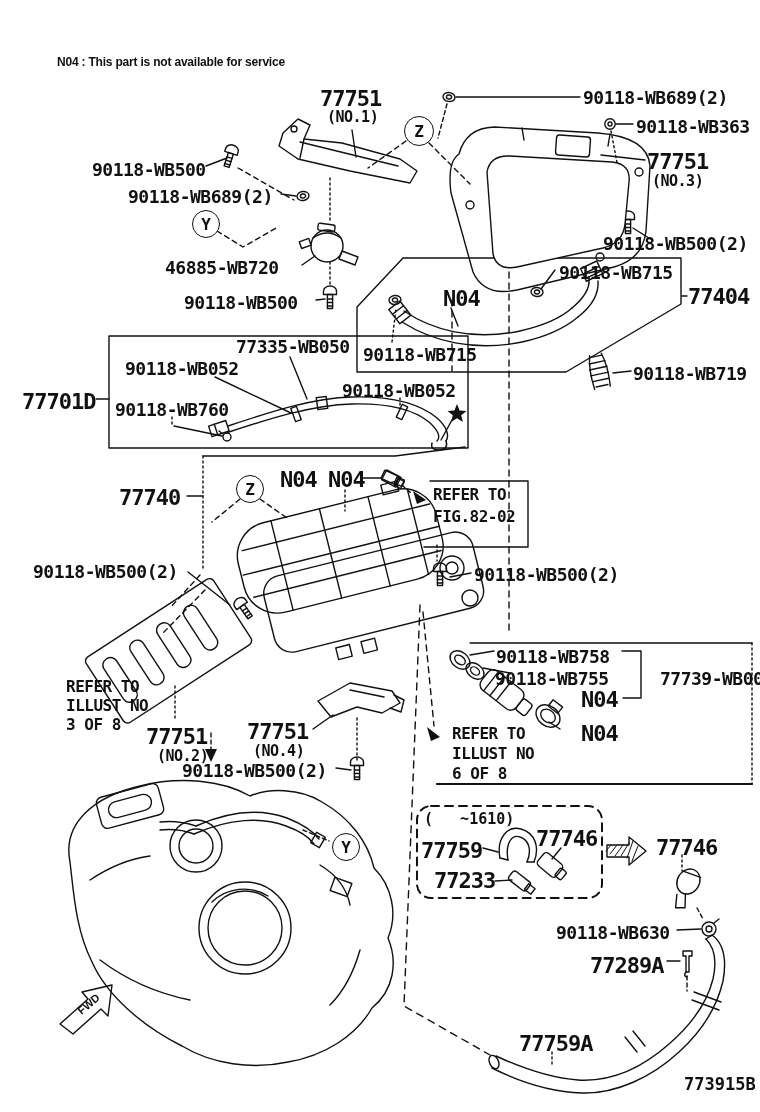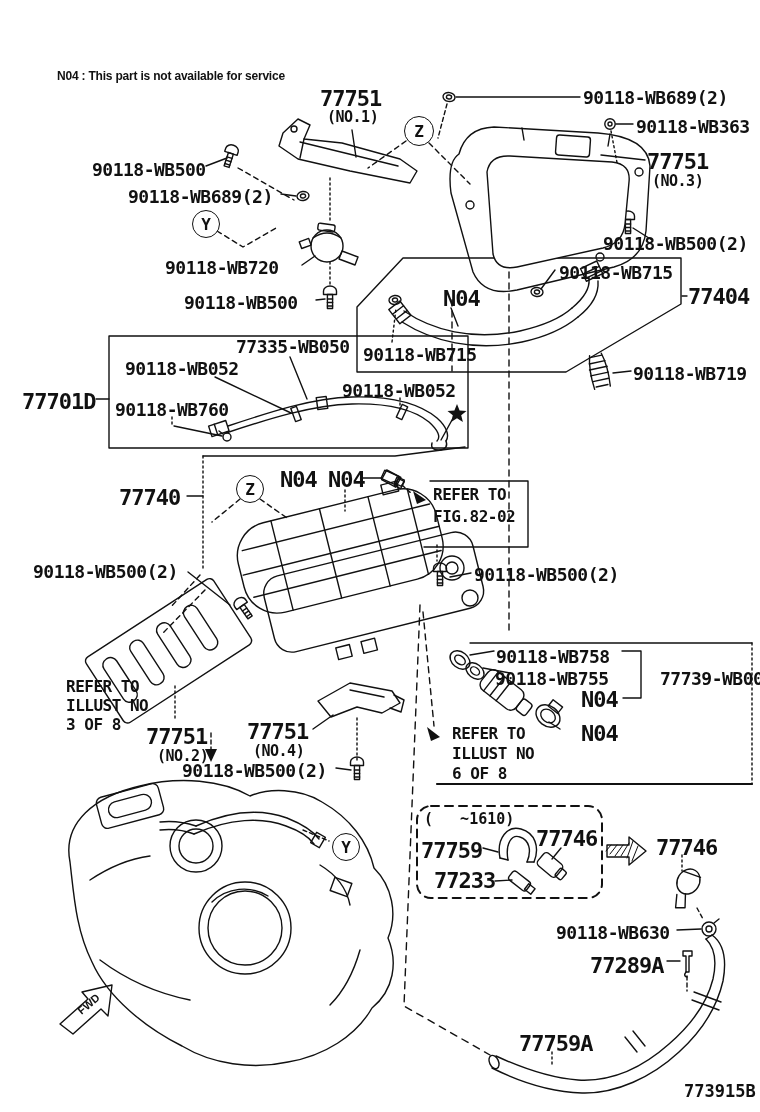--- a/index.html
+++ b/index.html
@@ -4,23 +4,23 @@
 <style>
   html,body{margin:0;padding:0;background:#e8e8e8;}
   .stage{position:relative;width:760px;height:1112px;background:#ffffff;overflow:hidden;
          font-family:"DejaVu Sans Mono",monospace;}
   .stage svg{position:absolute;left:0;top:0;}
   .lbl{position:absolute;color:#111;white-space:pre;line-height:1;z-index:3;}
   .pn  {font:bold 18px "DejaVu Sans Mono",monospace;letter-spacing:-0.5px;}
   .big {font:bold 22px "DejaVu Sans Mono",monospace;letter-spacing:-1px;}
   .sub {font:bold 15px "DejaVu Sans Mono",monospace;letter-spacing:-0.5px;}
   .ref {font:bold 16px "DejaVu Sans Mono",monospace;letter-spacing:-0.5px;text-align:right;}
-  .note{font:bold 12px "Liberation Sans",sans-serif;letter-spacing:-0.2px;margin-top:14px;}
+  .note{font:bold 12px "Liberation Sans",sans-serif;letter-spacing:-0.2px;}
   .cond{font:bold 15px "DejaVu Sans Mono",monospace;}
-  .diag{font:bold 17px "DejaVu Sans Mono",monospace;margin-top:7px;}
+  .diag{font:bold 17px "DejaVu Sans Mono",monospace;}
   .balloon{position:absolute;border:1.8px solid #111;border-radius:50%;background:#fff;
            display:flex;align-items:center;justify-content:center;z-index:3;
            font:bold 16px "DejaVu Sans Mono",monospace;color:#111;}
   .fwd{position:absolute;z-index:4;font:bold 11px "Liberation Sans",sans-serif;color:#111;
        transform:rotate(-40deg);}
 </style>
 </head>
 <body>
 
 <div class="stage">
@@ -359,21 +359,21 @@
 
 <div class="lbl big" style="left:320px;top:86px">77751</div>
 <div class="lbl sub" style="left:327px;top:108px">(NO.1)</div>
 <div class="lbl pn" style="left:583px;top:87px">90118-WB689(2)</div>
 <div class="lbl pn" style="left:636px;top:116px">90118-WB363</div>
 <div class="lbl big" style="left:647px;top:149px">77751</div>
 <div class="lbl sub" style="left:652px;top:172px">(NO.3)</div>
 <div class="lbl pn" style="left:603px;top:233px">90118-WB500(2)</div>
 <div class="lbl pn" style="left:92px;top:159px">90118-WB500</div>
 <div class="lbl pn" style="left:128px;top:186px">90118-WB689(2)</div>
-<div class="lbl pn" style="left:165px;top:257px">90118-WB720</div>
+<div class="lbl pn" style="left:165px;top:257px">46885-WB720</div>
 <div class="lbl pn" style="left:184px;top:292px">90118-WB500</div>
 
 <div class="lbl pn" style="left:559px;top:262px">90118-WB715</div>
 <div class="lbl big" style="left:688px;top:284px">77404</div>
 <div class="lbl big" style="left:443px;top:286px">N04</div>
 <div class="lbl pn" style="left:363px;top:344px">90118-WB715</div>
 <div class="lbl pn" style="left:633px;top:363px">90118-WB719</div>
 
 <div class="lbl pn" style="left:236px;top:336px">77335-WB050</div>
 <div class="lbl pn" style="left:125px;top:358px">90118-WB052</div>

